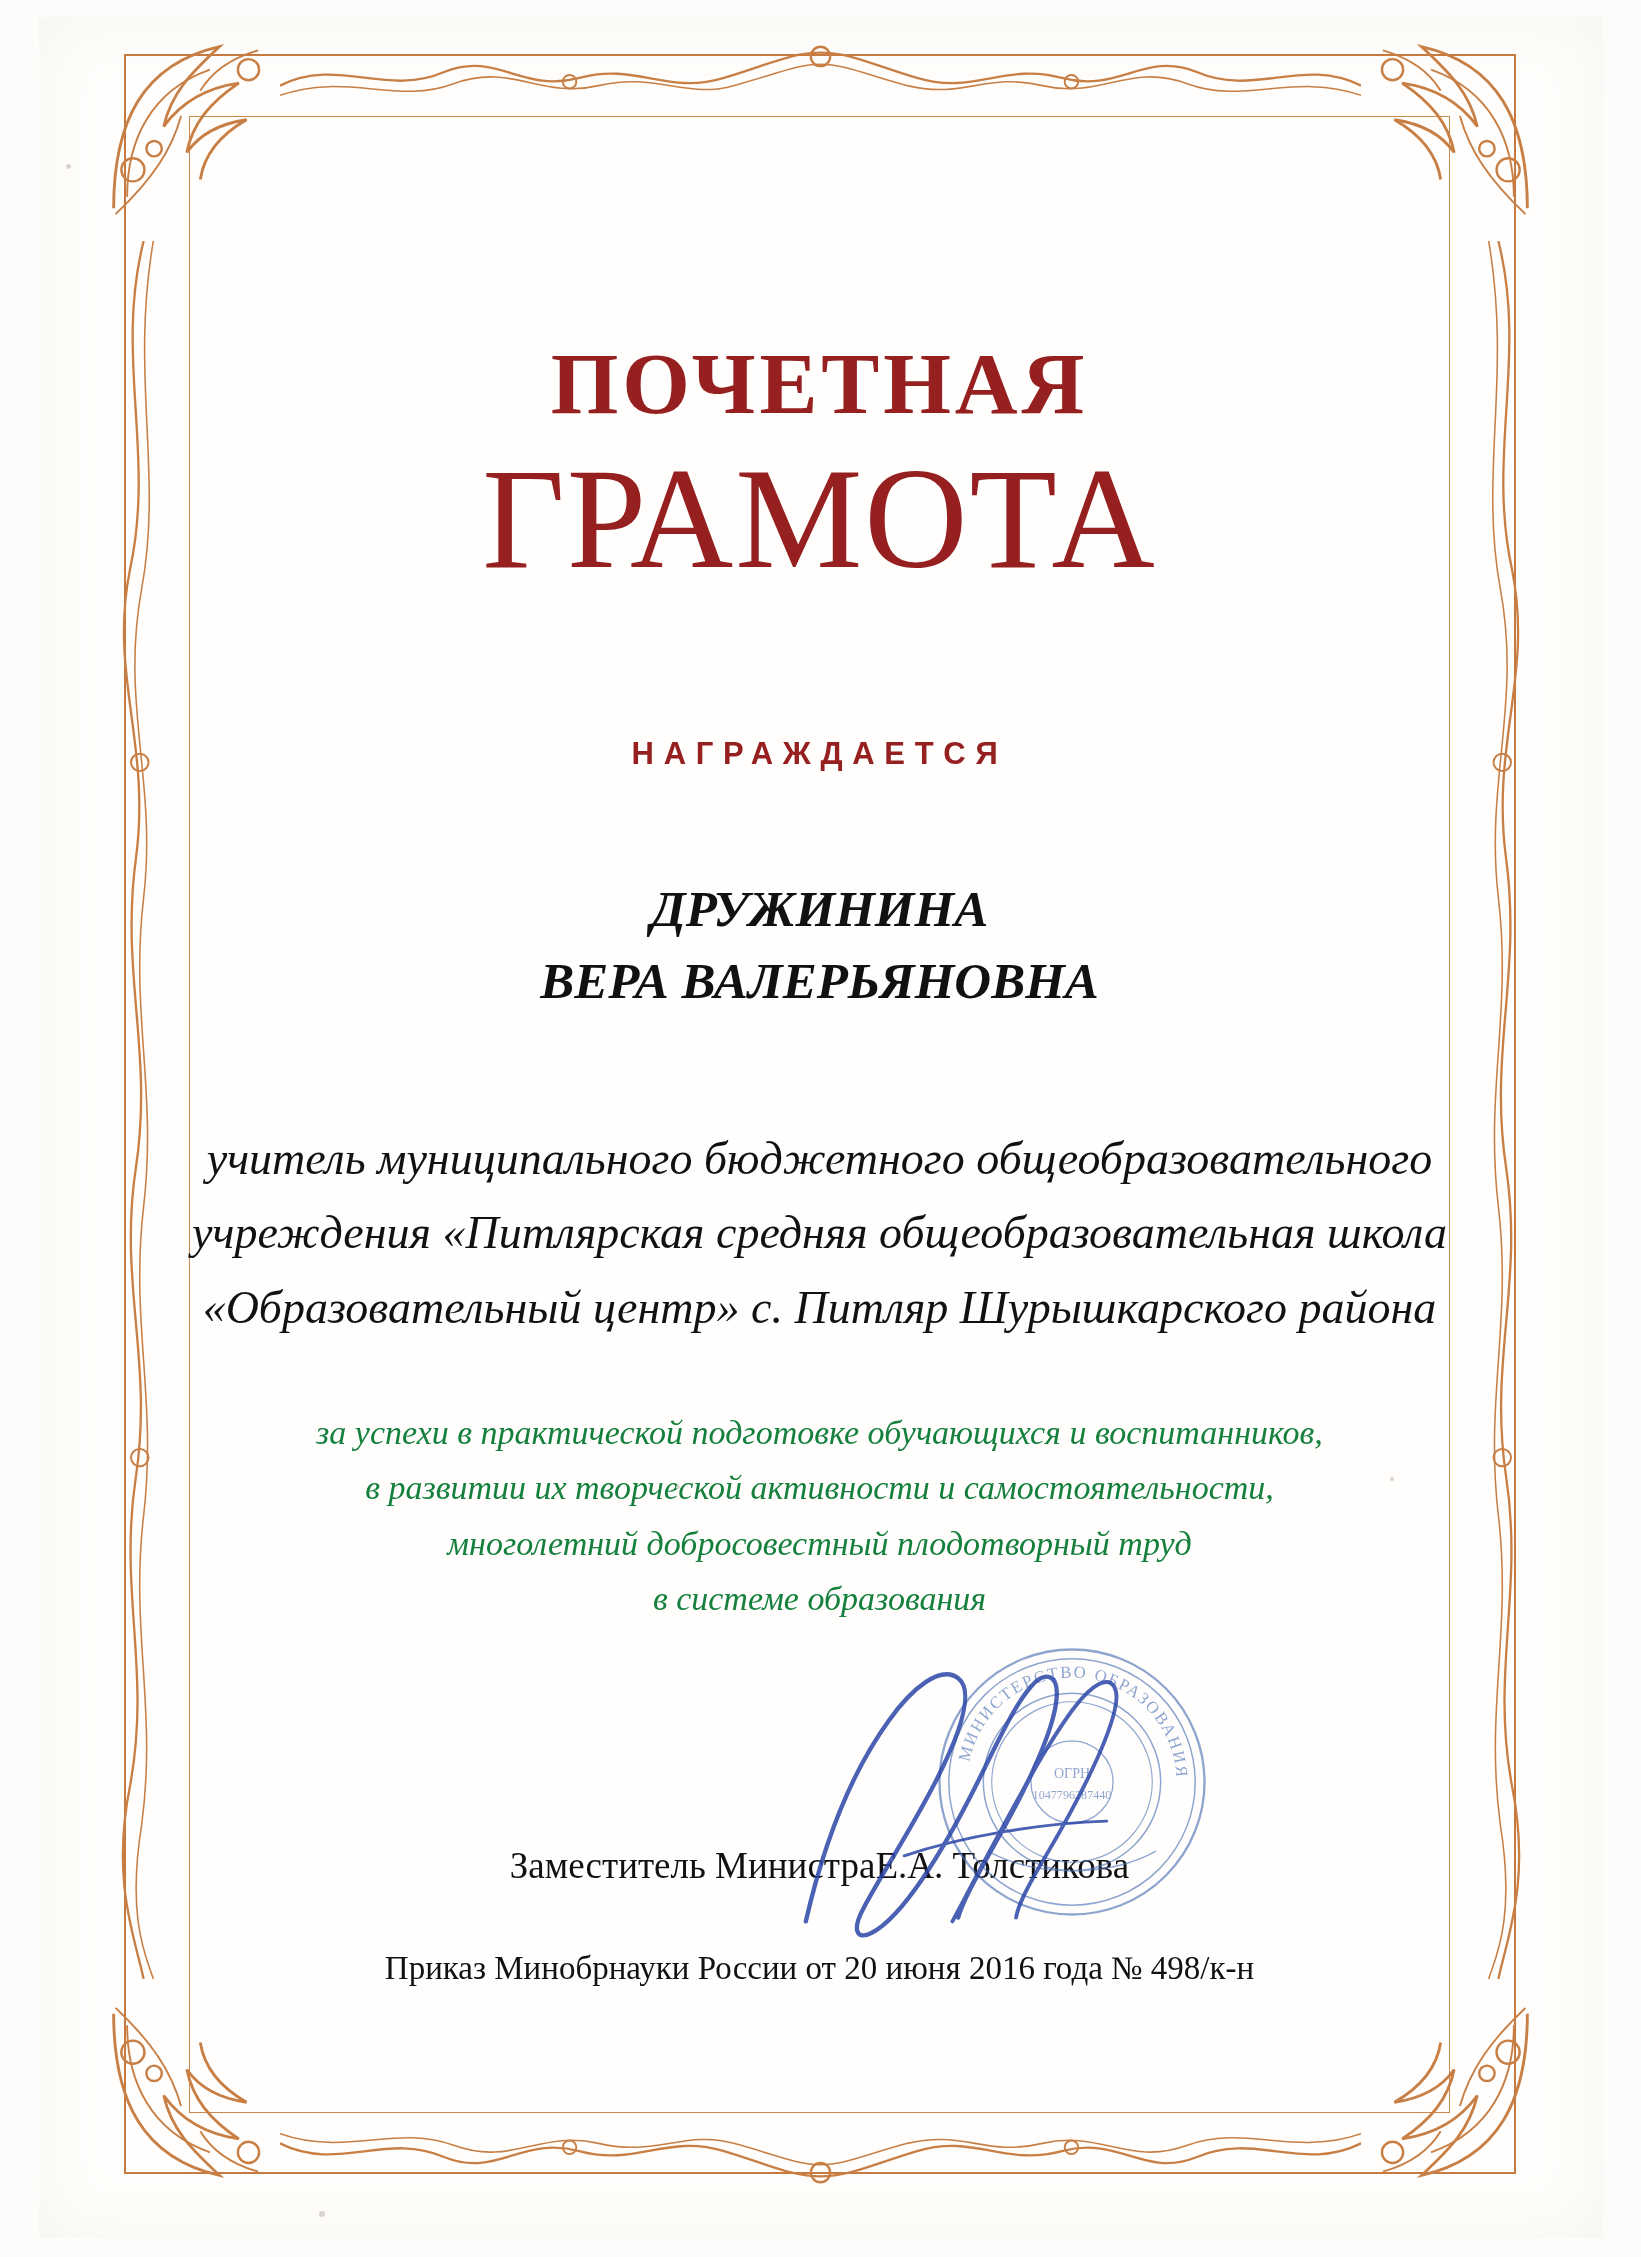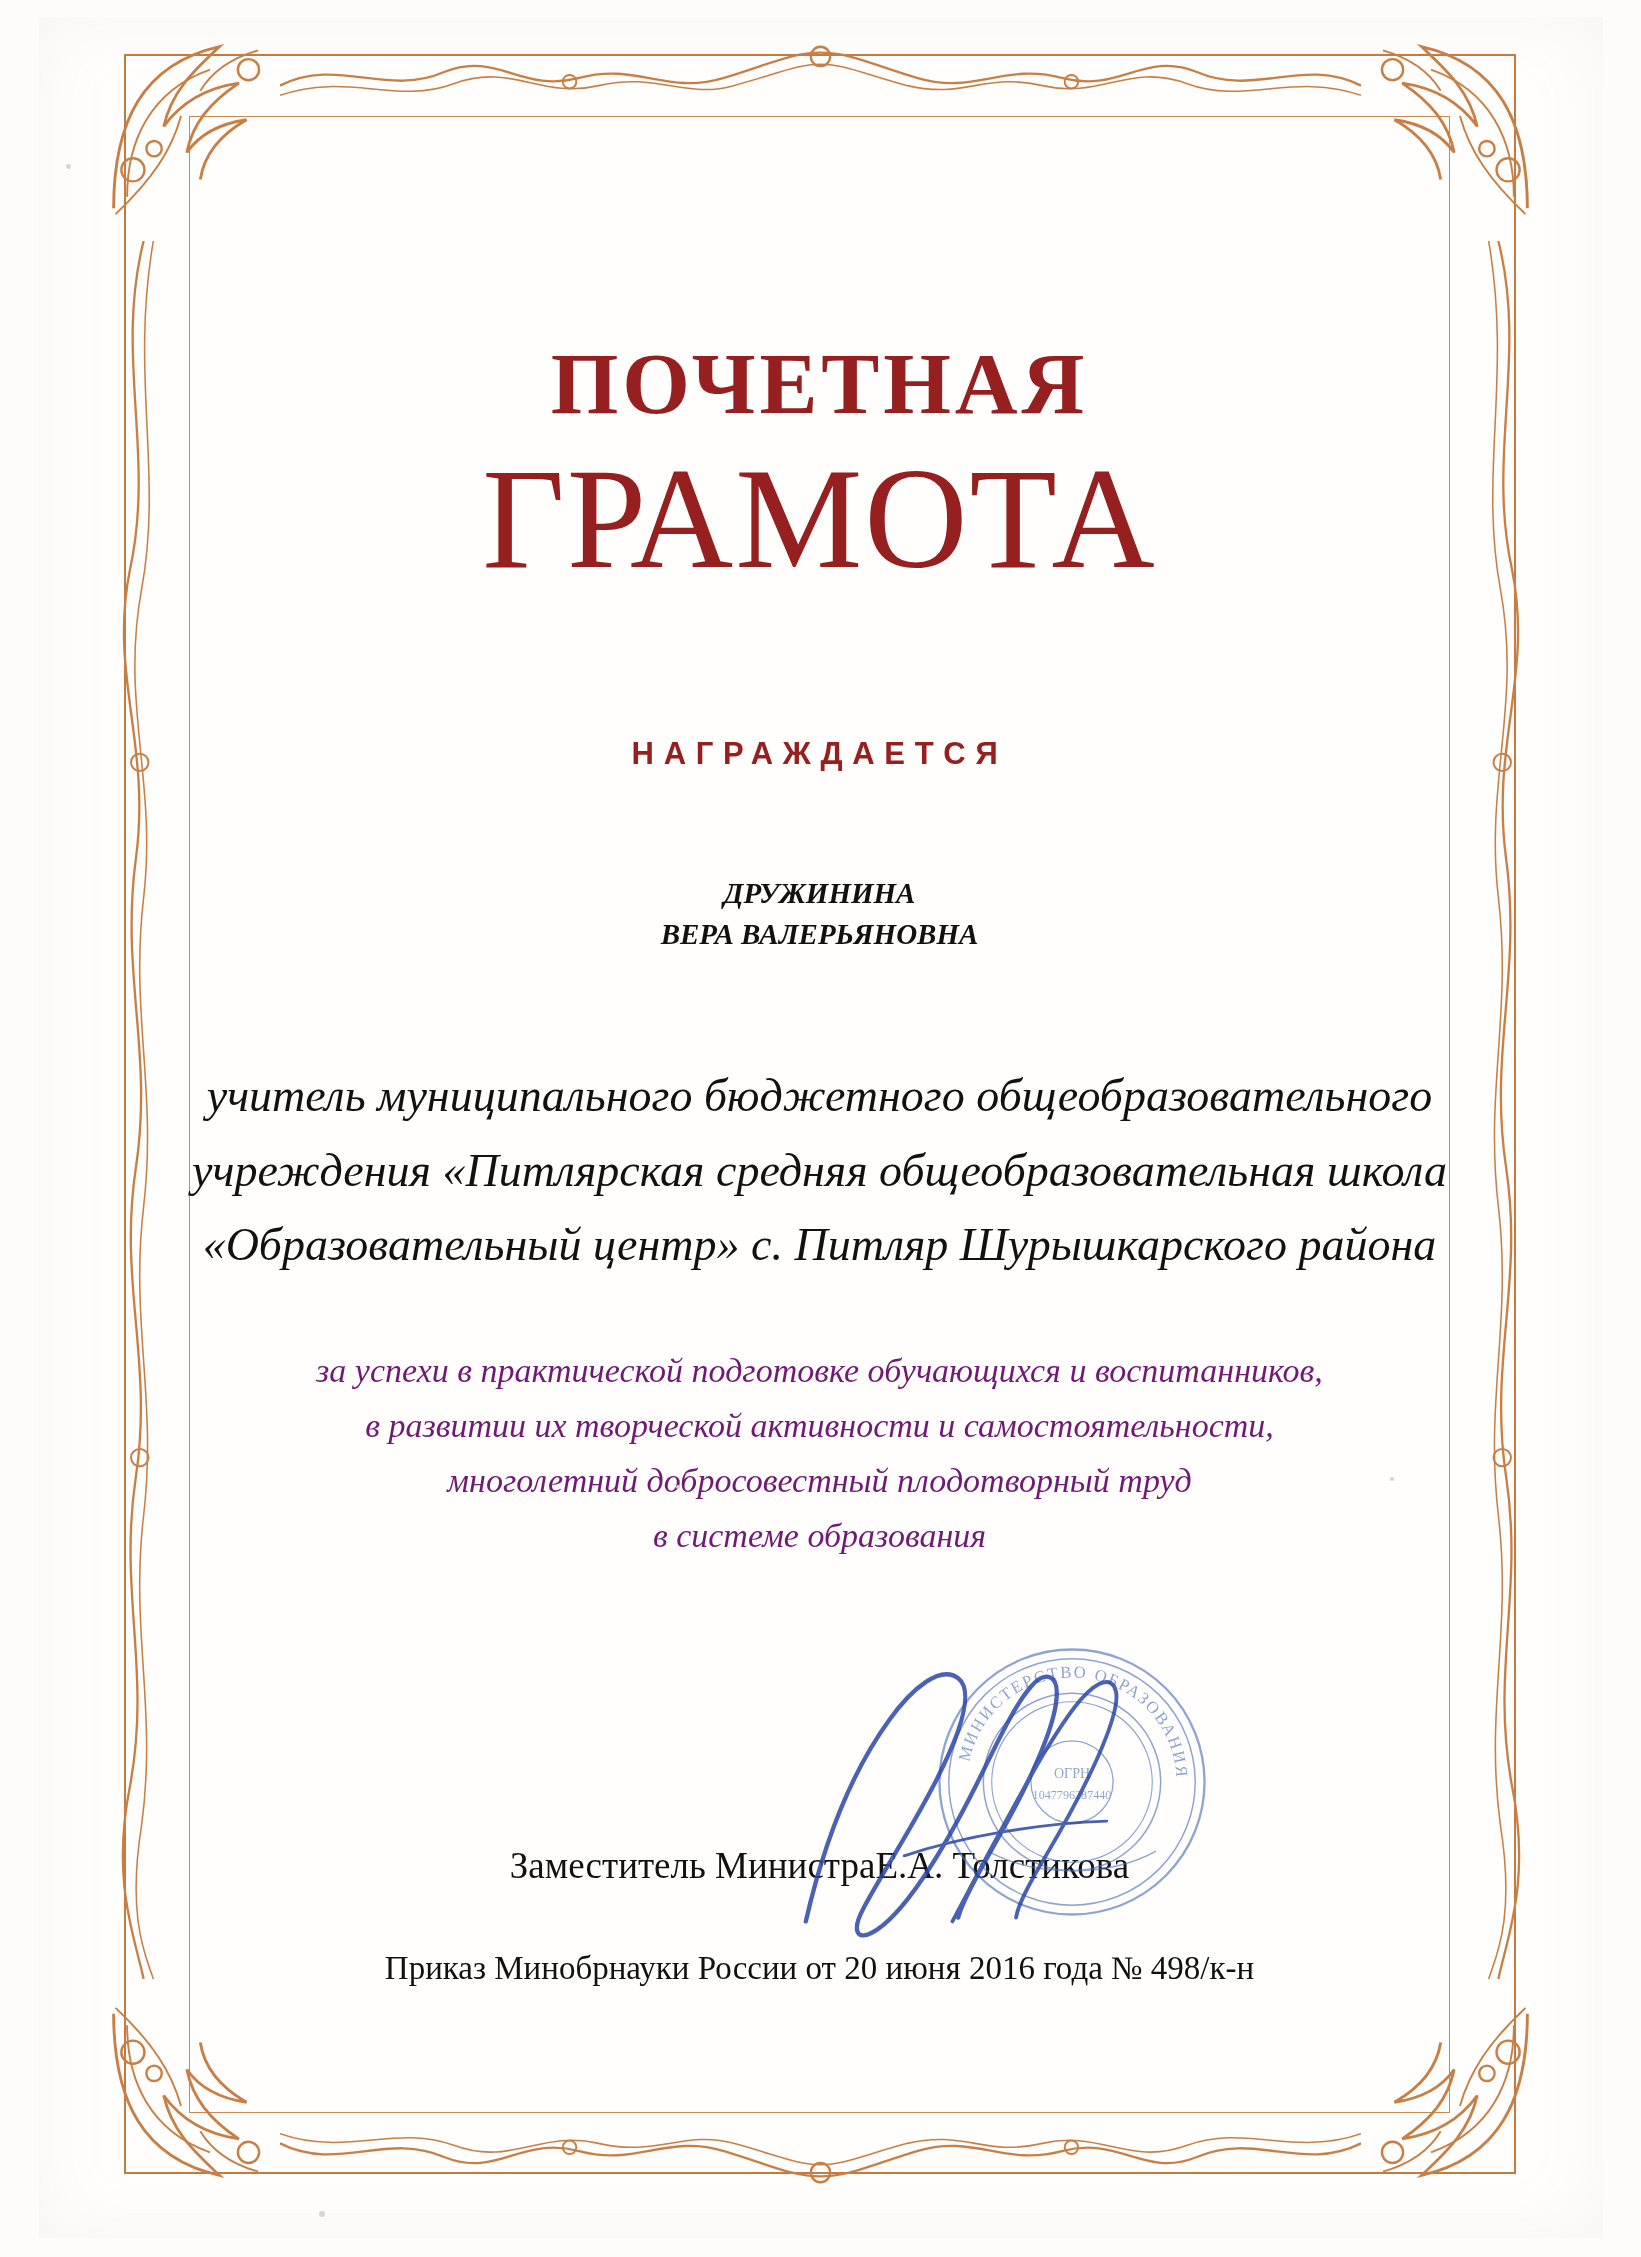--- a/index.html
+++ b/index.html
@@ -108,40 +108,40 @@
     font-size: 31px;
     letter-spacing: 9.7px;
     color: #962020;
   }
 
   .recipient {
     margin-top: 101px;
     font-family: "Liberation Serif", serif;
     font-style: italic;
     font-weight: bold;
-    font-size: 29px;
+    font-size: 51px;
     color: #111111;
     line-height: 1.42;
   }
 
   .role {
     margin-top: 104px;
     font-family: "Liberation Serif", serif;
     font-style: italic;
     font-size: 46px;
     color: #111111;
     line-height: 1.62;
   }
 
   .reason {
     margin-top: 60px;
     font-family: "Liberation Serif", serif;
     font-style: italic;
     font-size: 34px;
-    color: #701a75;
+    color: #15803d;
     line-height: 1.62;
   }
 
   .signature-row {
     position: absolute;
     left: 17.4px;
     right: 17.4px;
     top: 1728px;
     display: flex;
     justify-content: center;

